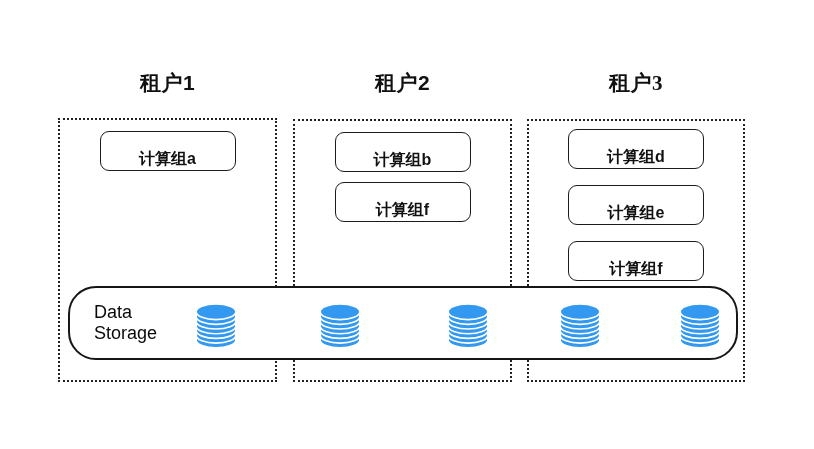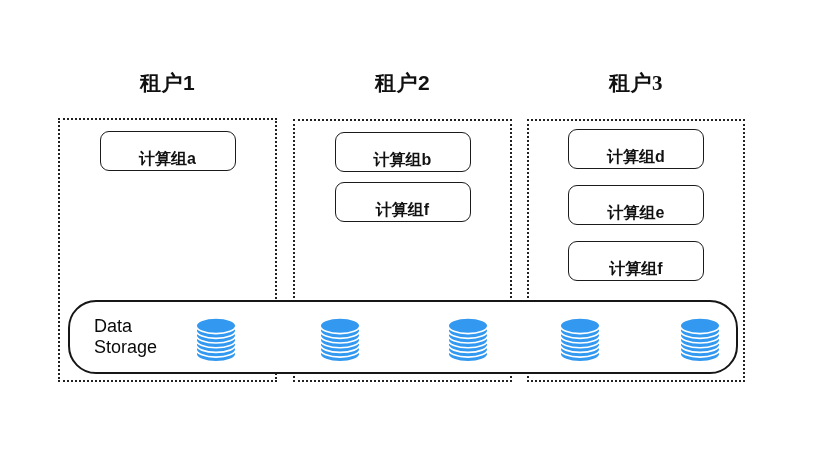--- a/index.html
+++ b/index.html
@@ -55,21 +55,20 @@
     position: absolute;
     left: 68px;
     top: 286px;
     width: 670px;
     height: 74px;
     box-sizing: border-box;
     border: 2px solid #161616;
     border-radius: 28px;
     background: #ffffff;
     z-index: 2;
-    margin-top: 14px;
   }
   .storage-label {
     position: absolute;
     left: 24px;
     top: 14px;
     font-size: 18px;
     font-weight: 500;
     line-height: 21px;
     color: #0a0a0a;
   }

